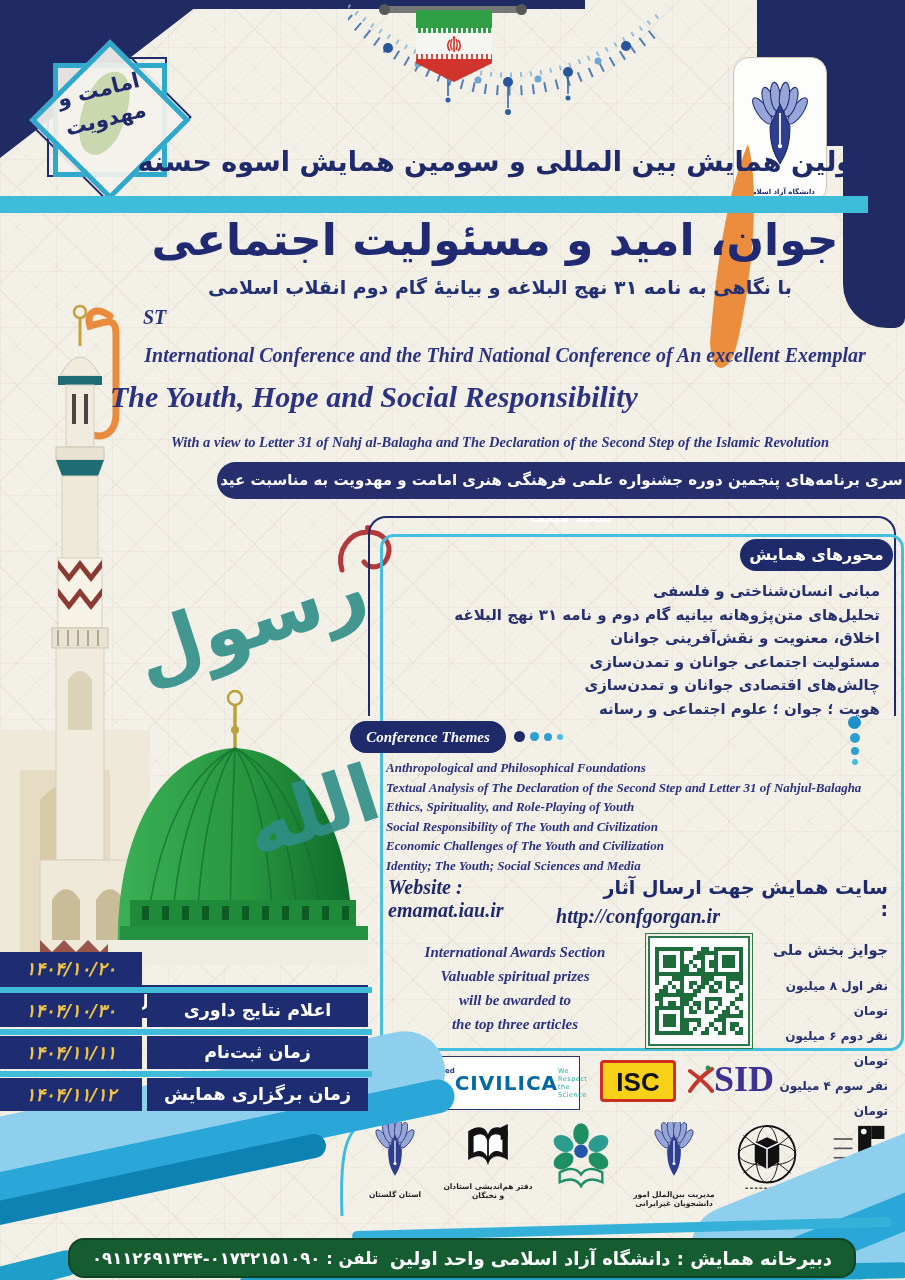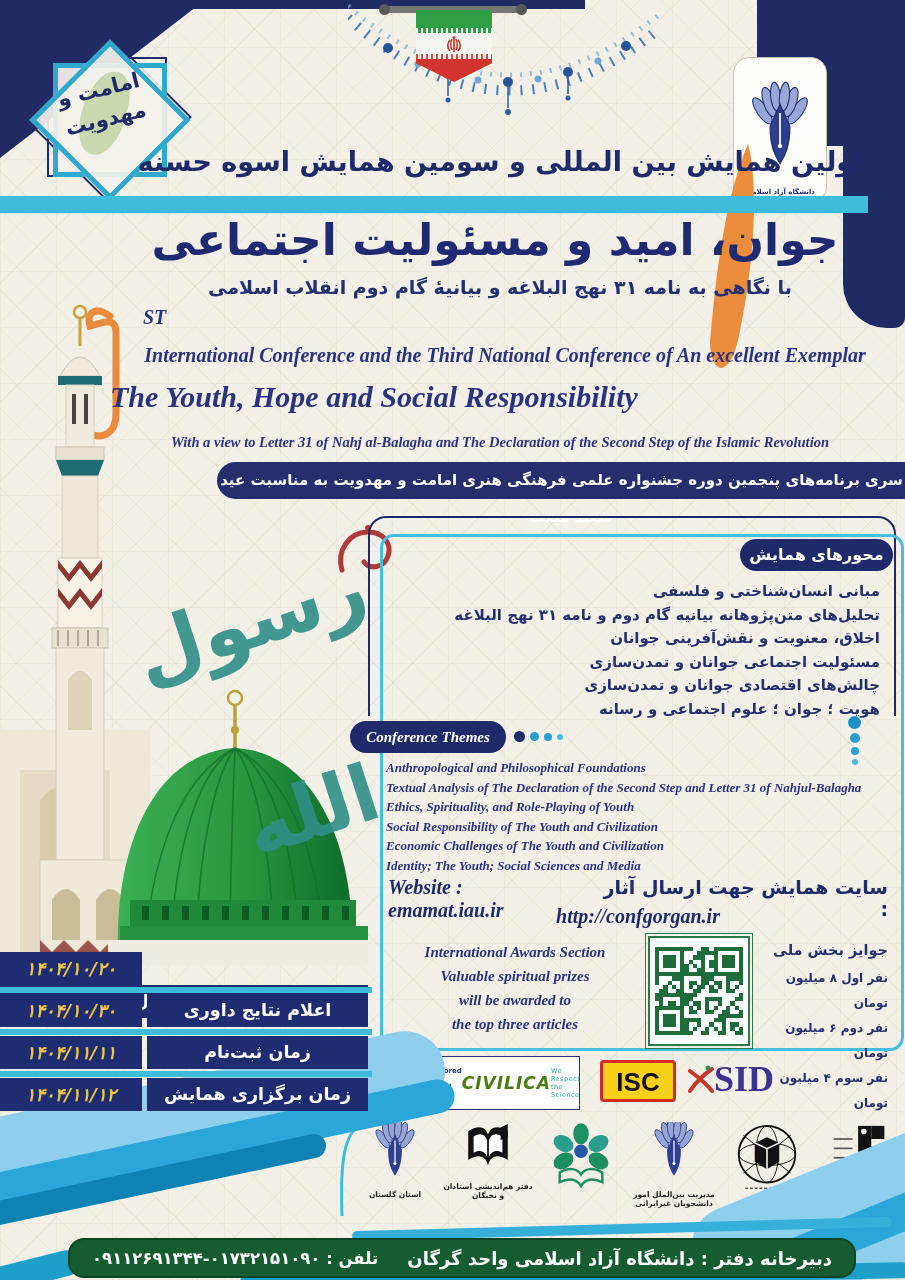--- a/index.html
+++ b/index.html
@@ -65,27 +65,27 @@
   .themes-fa{left:398px;top:580px;width:482px;font-size:15px;font-weight:bold;color:#27306f;line-height:23.5px;text-align:right;}
   .pill-en{left:350px;top:721px;width:156px;height:32px;font-size:15px;line-height:33px;}
   .themes-en{left:386px;top:758px;width:496px;font-size:13px;color:#2b3280;line-height:19.5px;}
   .web-row{left:388px;top:876px;width:500px;display:flex;flex-direction:row-reverse;justify-content:center;gap:8px;align-items:baseline;}
   .web-fa{font-size:19px;font-weight:bold;color:#1f2a6b;}
   .web-en{font-size:20px;color:#1f2a6b;}
   .web-url{left:388px;top:905px;width:500px;font-size:20px;color:#1f2a6b;text-align:center;}
   .aw-en{left:386px;top:940px;width:258px;font-size:15px;color:#2b3280;line-height:24px;text-align:center;}
   .qr-frame{left:648px;top:936px;width:98px;height:106px;background:#fff;border:2px solid #2c7a4b;outline:1px solid #2c7a4b;outline-offset:2px;display:flex;align-items:center;justify-content:center;}
   .aw-fa{left:748px;top:942px;width:140px;text-align:right;color:#27306f;}
-  .aw-fa .h{font-size:14.5px;font-weight:bold;margin-bottom:8px;}
+  .aw-fa .h{font-size:14.5px;font-weight:bold;margin-bottom:16px;}
   .aw-fa .i{font-size:12px;font-weight:bold;line-height:25px;}
   
   .civilica{left:420px;top:1056px;width:158px;height:52px;background:#fff;border:1.5px solid #26337b;
     display:flex;flex-direction:row;align-items:center;justify-content:center;}
   .civ-top{font-size:7px;color:#26337b;font-weight:bold;}
-  .civ-name{font-size:17px;font-weight:bold;color:#4d7c0f;letter-spacing:1px;line-height:22px;font-style:italic;}
+  .civ-name{font-size:20px;font-weight:bold;color:#0369a1;letter-spacing:1px;line-height:22px;}
   .civ-bot{font-size:6.5px;color:#2aa79b;letter-spacing:.5px;}
   .isc{left:600px;top:1060px;width:76px;height:42px;background:#f7d117;border:3px solid #cf2c22;border-radius:4px;
     color:#111;font-weight:bold;font-size:26px;text-align:center;line-height:38px;box-sizing:border-box;font-family:"Liberation Sans",sans-serif;}
   .sid{left:688px;top:1052px;width:100px;height:54px;font-family:"Liberation Serif",serif;font-weight:bold;font-size:36px;color:#3d3191;line-height:54px;}
   
   .orgs{left:350px;top:1122px;width:555px;height:96px;display:flex;justify-content:space-between;}
   .org{display:flex;flex-direction:column;align-items:center;width:90px;}
   .org .cap{font-size:7.5px;color:#222;font-weight:bold;text-align:center;line-height:9px;margin-top:2px;direction:rtl;}
   
   .drow{left:0;width:368px;height:33px;display:flex;}
@@ -728,16 +728,16 @@
   </div>
   <div class="abs stripe" style="top:1071px;"></div>
   <div class="abs drow" style="top:1078px;">
     <div class="val">۱۴۰۴/۱۱/۱۲</div>
       <div class="gap"></div>
     <div class="lab fa">زمان برگزاری همایش</div>
   </div>
 
   <div class="abs green-bar">
     <div class="gb-ph">تلفن : ۰۱۷۳۲۱۵۱۰۹۰-۰۹۱۱۲۶۹۱۳۴۴</div>
-    <div class="gb-sec">دبیرخانه دفتر : دانشگاه آزاد اسلامی واحد گرگان</div>
+    <div class="gb-sec">دبیرخانه همایش : دانشگاه آزاد اسلامی واحد اولین</div>
   </div>
 
 </div>
 
 </body></html>

